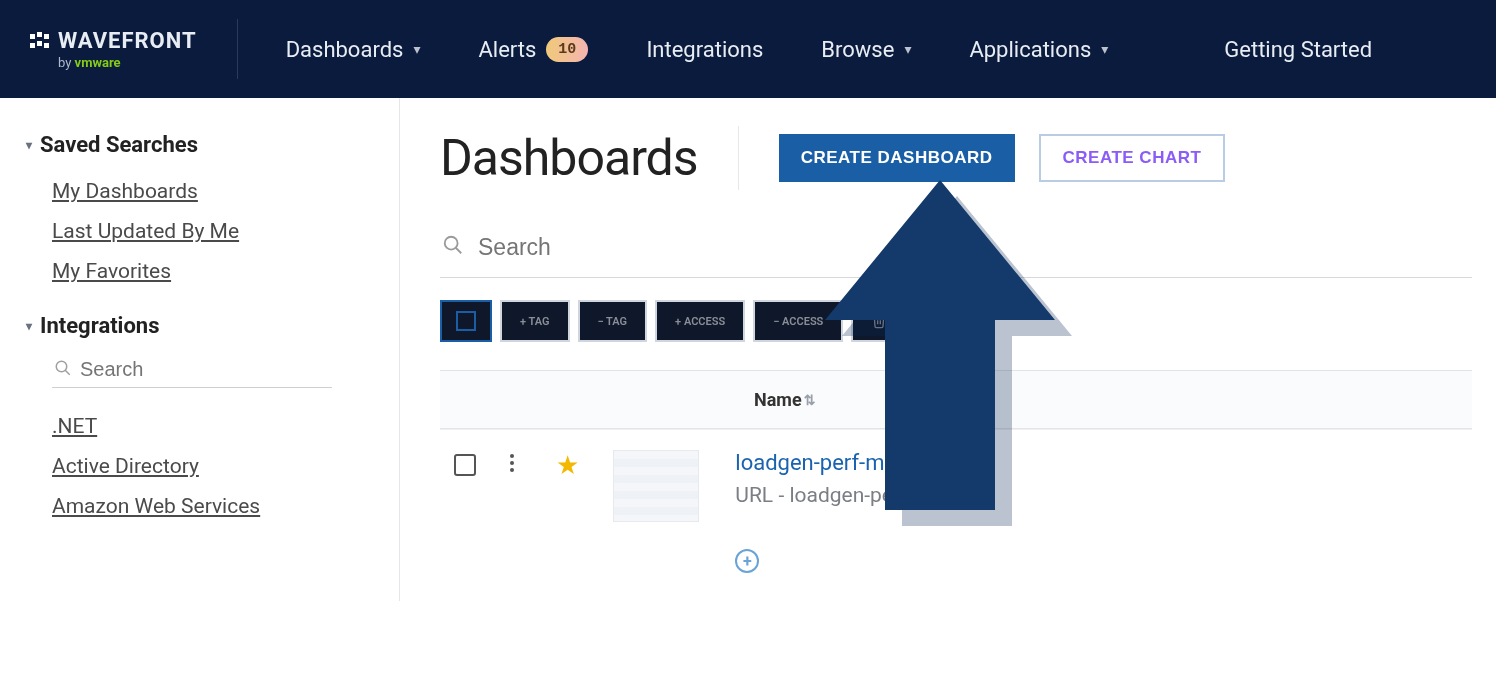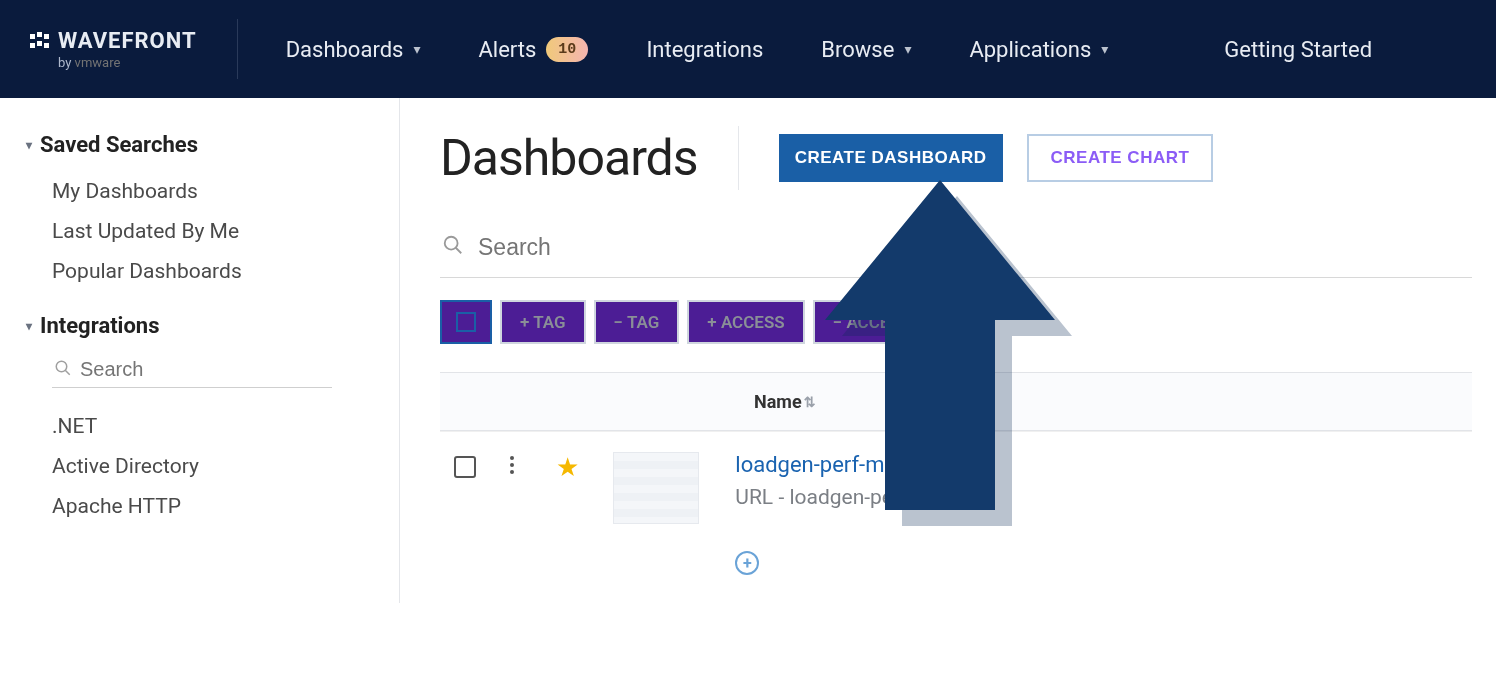--- a/index.html
+++ b/index.html
@@ -3,49 +3,49 @@
 <meta charset="utf-8">
 <style>
   * { box-sizing: border-box; margin: 0; padding: 0; }
   body { font-family: -apple-system, BlinkMacSystemFont, "Segoe UI", Roboto, Arial, sans-serif; color: #333; background: #fff; width: 1496px; }
   
   
   .topbar { background: #0a1b3d; height: 98px; display: flex; align-items: center; padding: 0 30px; color: #e8ecf3; text-align: center; }
   .logo { display: flex; flex-direction: column; align-items: flex-start; margin-right: 48px; padding-right: 40px; border-right: 1px solid #2a3a5a; height: 60px; justify-content: center;}
   .logo-top { font-weight: 700; font-size: 22px; letter-spacing: 1px; display: flex; align-items: center; gap:8px;}
   .logo-bottom { font-size: 13px; color: #aeb8cc; margin-top: 2px; margin-left: 28px;}
-  .logo-bottom b { font-weight: 400; color: #737373;}
+  .logo-bottom b { font-weight: 700; color: #84cc16;}
   .nav { display: flex; align-items: center; gap: 58px; font-size: 22px; }
   .nav-item { display: flex; align-items: center; gap: 10px; cursor: pointer; white-space: nowrap;}
   .chev { font-size: 14px; opacity: .8;}
   .badge { background: linear-gradient(90deg,#f0c97a,#f4b5b1); color: #5a3a1a; font-weight: 600; font-size: 15px; padding: 4px 12px; border-radius: 14px; font-family: Liberation Mono, monospace; }
   
   
   .content { display: flex; }
   .sidebar { width: 400px; border-right: 1px solid #e4e6ea; padding: 34px 26px 20px 26px; }
   .side-section-head { display:flex; align-items:center; gap:8px; font-weight:700; font-size:22px; color:#222; margin-bottom:14px; cursor:pointer;}
   .side-section-head .caret { font-size:12px; color:#6a7280;}
-  .side-item { font-size: 21px; color:#4a4a4a; padding: 8px 0 8px 26px; cursor:pointer;}
+  .side-item { font-size: 21px; color:#4a4a4a; padding: 8px 0 8px 26px; cursor:pointer;text-decoration:underline;}
   .side-search { display:flex; align-items:center; gap:8px; border-bottom: 1px solid #cfcfcf; margin: 6px 0 18px 26px; width: 280px; padding:6px 2px;}
   .side-search input { border:none; outline:none; font-size:20px; color:#777; width: 100%;}
   .side-search .mag { color:#a0a0a0; }
   
   .main { flex: 1; padding: 28px 24px 20px 40px; }
   .heading-row { display:flex; align-items:center; gap: 40px; margin-bottom: 38px;}
   .page-title { font-size: 50px; font-weight: 400; color:#222; letter-spacing: -1px;}
   .heading-sep { width:1px; height: 64px; background:#e5e7eb; }
-  .btn-primary { background:#1a5fa6; color:#fff; border:none; padding: 14px 16px; font-size:17px; font-weight:700; letter-spacing: .5px; cursor:pointer;}
+  .btn-primary { background:#1a5fa6; color:#fff; border:none; padding: 14px 22px; font-size:17px; font-weight:700; letter-spacing: .5px; cursor:pointer;}
   .btn-outline { background:#fff; color:#8b5cf6; border:2px solid #b8cde4; padding: 12px 22px; font-size:17px; font-weight:700; letter-spacing:.5px; cursor:pointer;}
   
   .main-search { display:flex; align-items:center; gap:14px; border-bottom:1px solid #d8d8d8; padding: 6px 2px 16px 2px; margin-bottom: 22px;}
   .main-search .mag { color:#9a9a9a; font-size:20px;}
   .main-search input { border:none; outline:none; font-size:23px; color:#888; width:400px;}
   
   .chip-row { display:flex; gap:8px; margin-bottom: 28px;}
-  .chip { border:2px solid #cfd6de; color:#8a8f97; font-size:17px; font-weight:600; padding: 10px 18px; display:flex; align-items:center; gap:8px; cursor:pointer; background:#4c1d95;}
+  .chip { border:2px solid #cfd6de; color:#8a8f97; font-size:11px; font-weight:600; padding: 10px 18px; display:flex; align-items:center; gap:8px; cursor:pointer; background:#0f172a;}
   .chip.check { border-color:#1a5fa6; padding: 8px 14px;}
   .check-inner { width:20px; height:20px; border:2px solid #1a5fa6; }
   
   .table-wrap { border-top:1px solid #e2e4e8; border-bottom:1px solid #e2e4e8; background:#fafbfd; padding: 18px 14px;}
   .table-head { display:flex; align-items:center; }
   .col-spacer-0{ width: 46px;}
   .col-spacer-1{ width: 54px;}
   .col-spacer-2{ width: 70px;}
   .col-spacer-3{ width: 130px;}
   .col-name-h { font-weight:700; font-size:18px; color:#333; display:flex; gap:2px; align-items:center;}
@@ -117,40 +117,40 @@
 
 <div class="content">
 
   <div class="sidebar">
     <div class="side-section-head">
       <span class="caret">▾</span>
       <span>Saved Searches</span>
     </div>
     <div class="side-item">My Dashboards</div>
     <div class="side-item">Last Updated By Me</div>
-    <div class="side-item">Popular Dashboards</div>
+    <div class="side-item">My Favorites</div>
 
     <div style="height:22px;"></div>
 
     <div class="side-section-head">
       <span class="caret">▾</span>
       <span>Integrations</span>
     </div>
     <div class="side-search">
       <span class="mag">
         <svg width="18" height="18" viewBox="0 0 24 24" fill="none" stroke="#a0a0a0" stroke-width="2">
             <circle cx="10" cy="10" r="7"></circle>
             <line x1="21" y1="21" x2="15" y2="15"></line>
           </svg>
       </span>
       <input placeholder="Search" style="">
     </div>
     <div class="side-item">.NET</div>
     <div class="side-item">Active Directory</div>
-    <div class="side-item">Apache HTTP</div>
+    <div class="side-item">Amazon Web Services</div>
   </div>
 
   <div class="main">
     <div class="heading-row">
       <div class="page-title">Dashboards</div>
       <div class="heading-sep"></div>
       <button class="btn-primary">CREATE DASHBOARD</button>
       <button class="btn-outline" style="margin-left:-16px;">CREATE CHART</button>
     </div>
 

